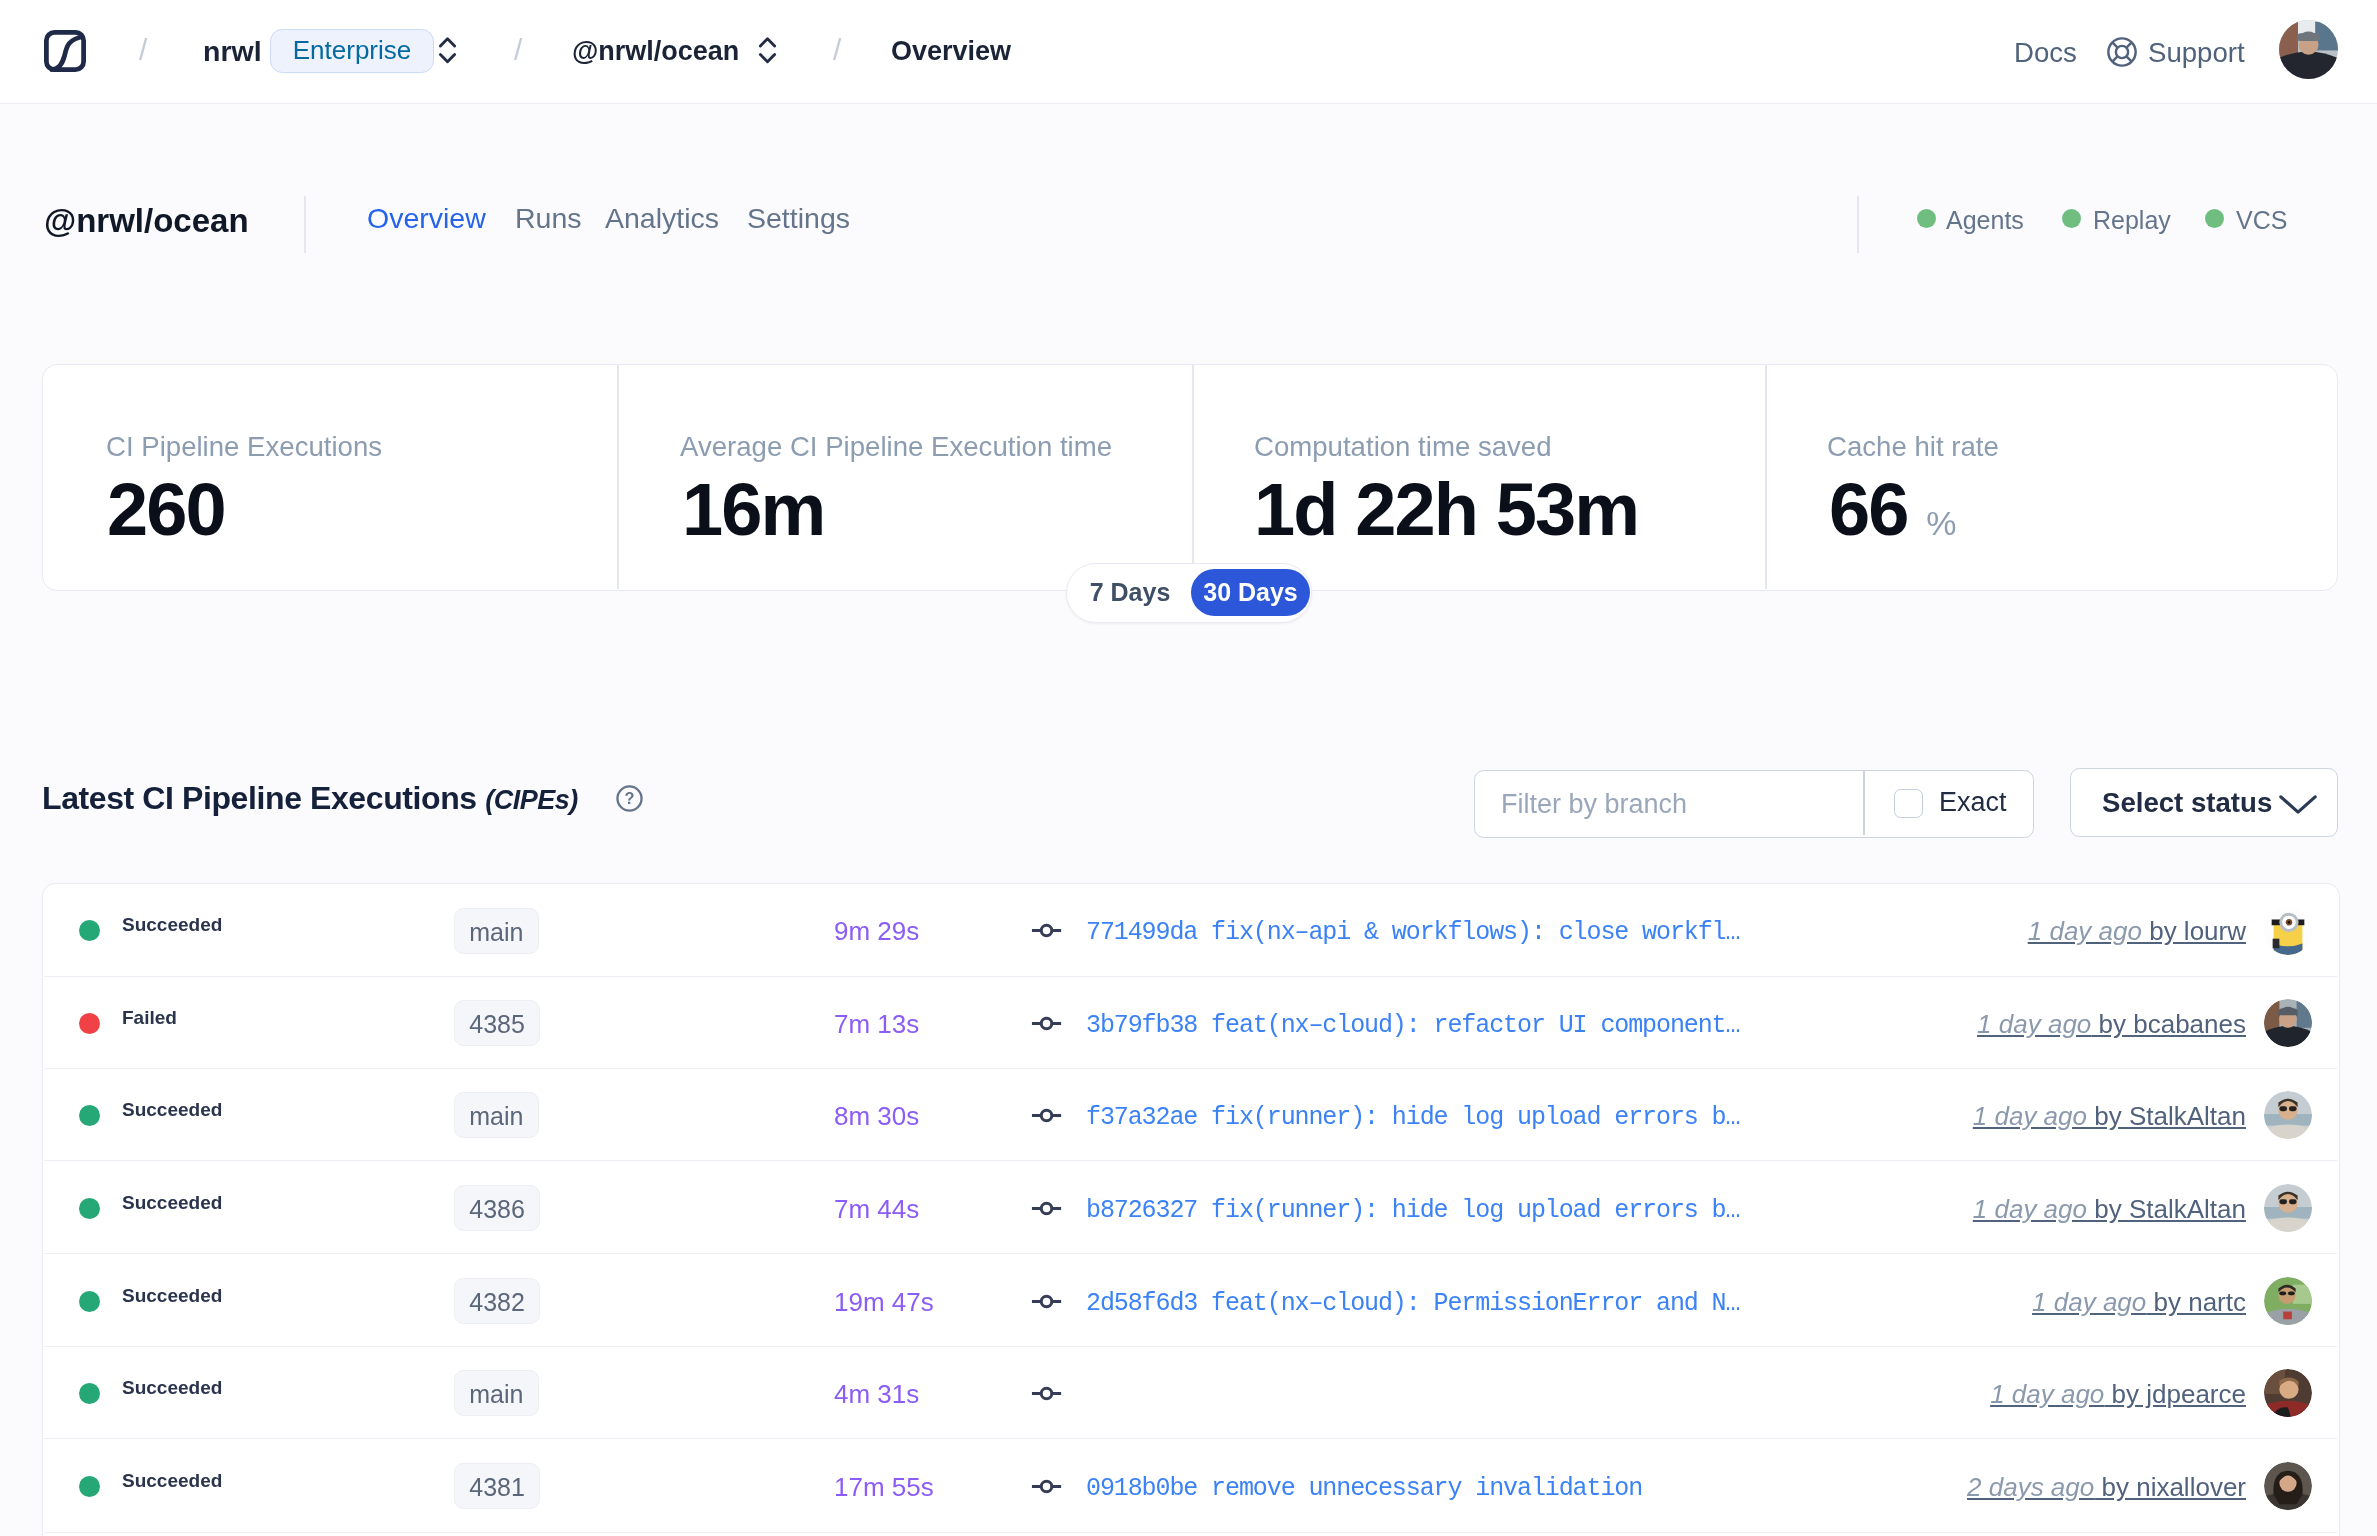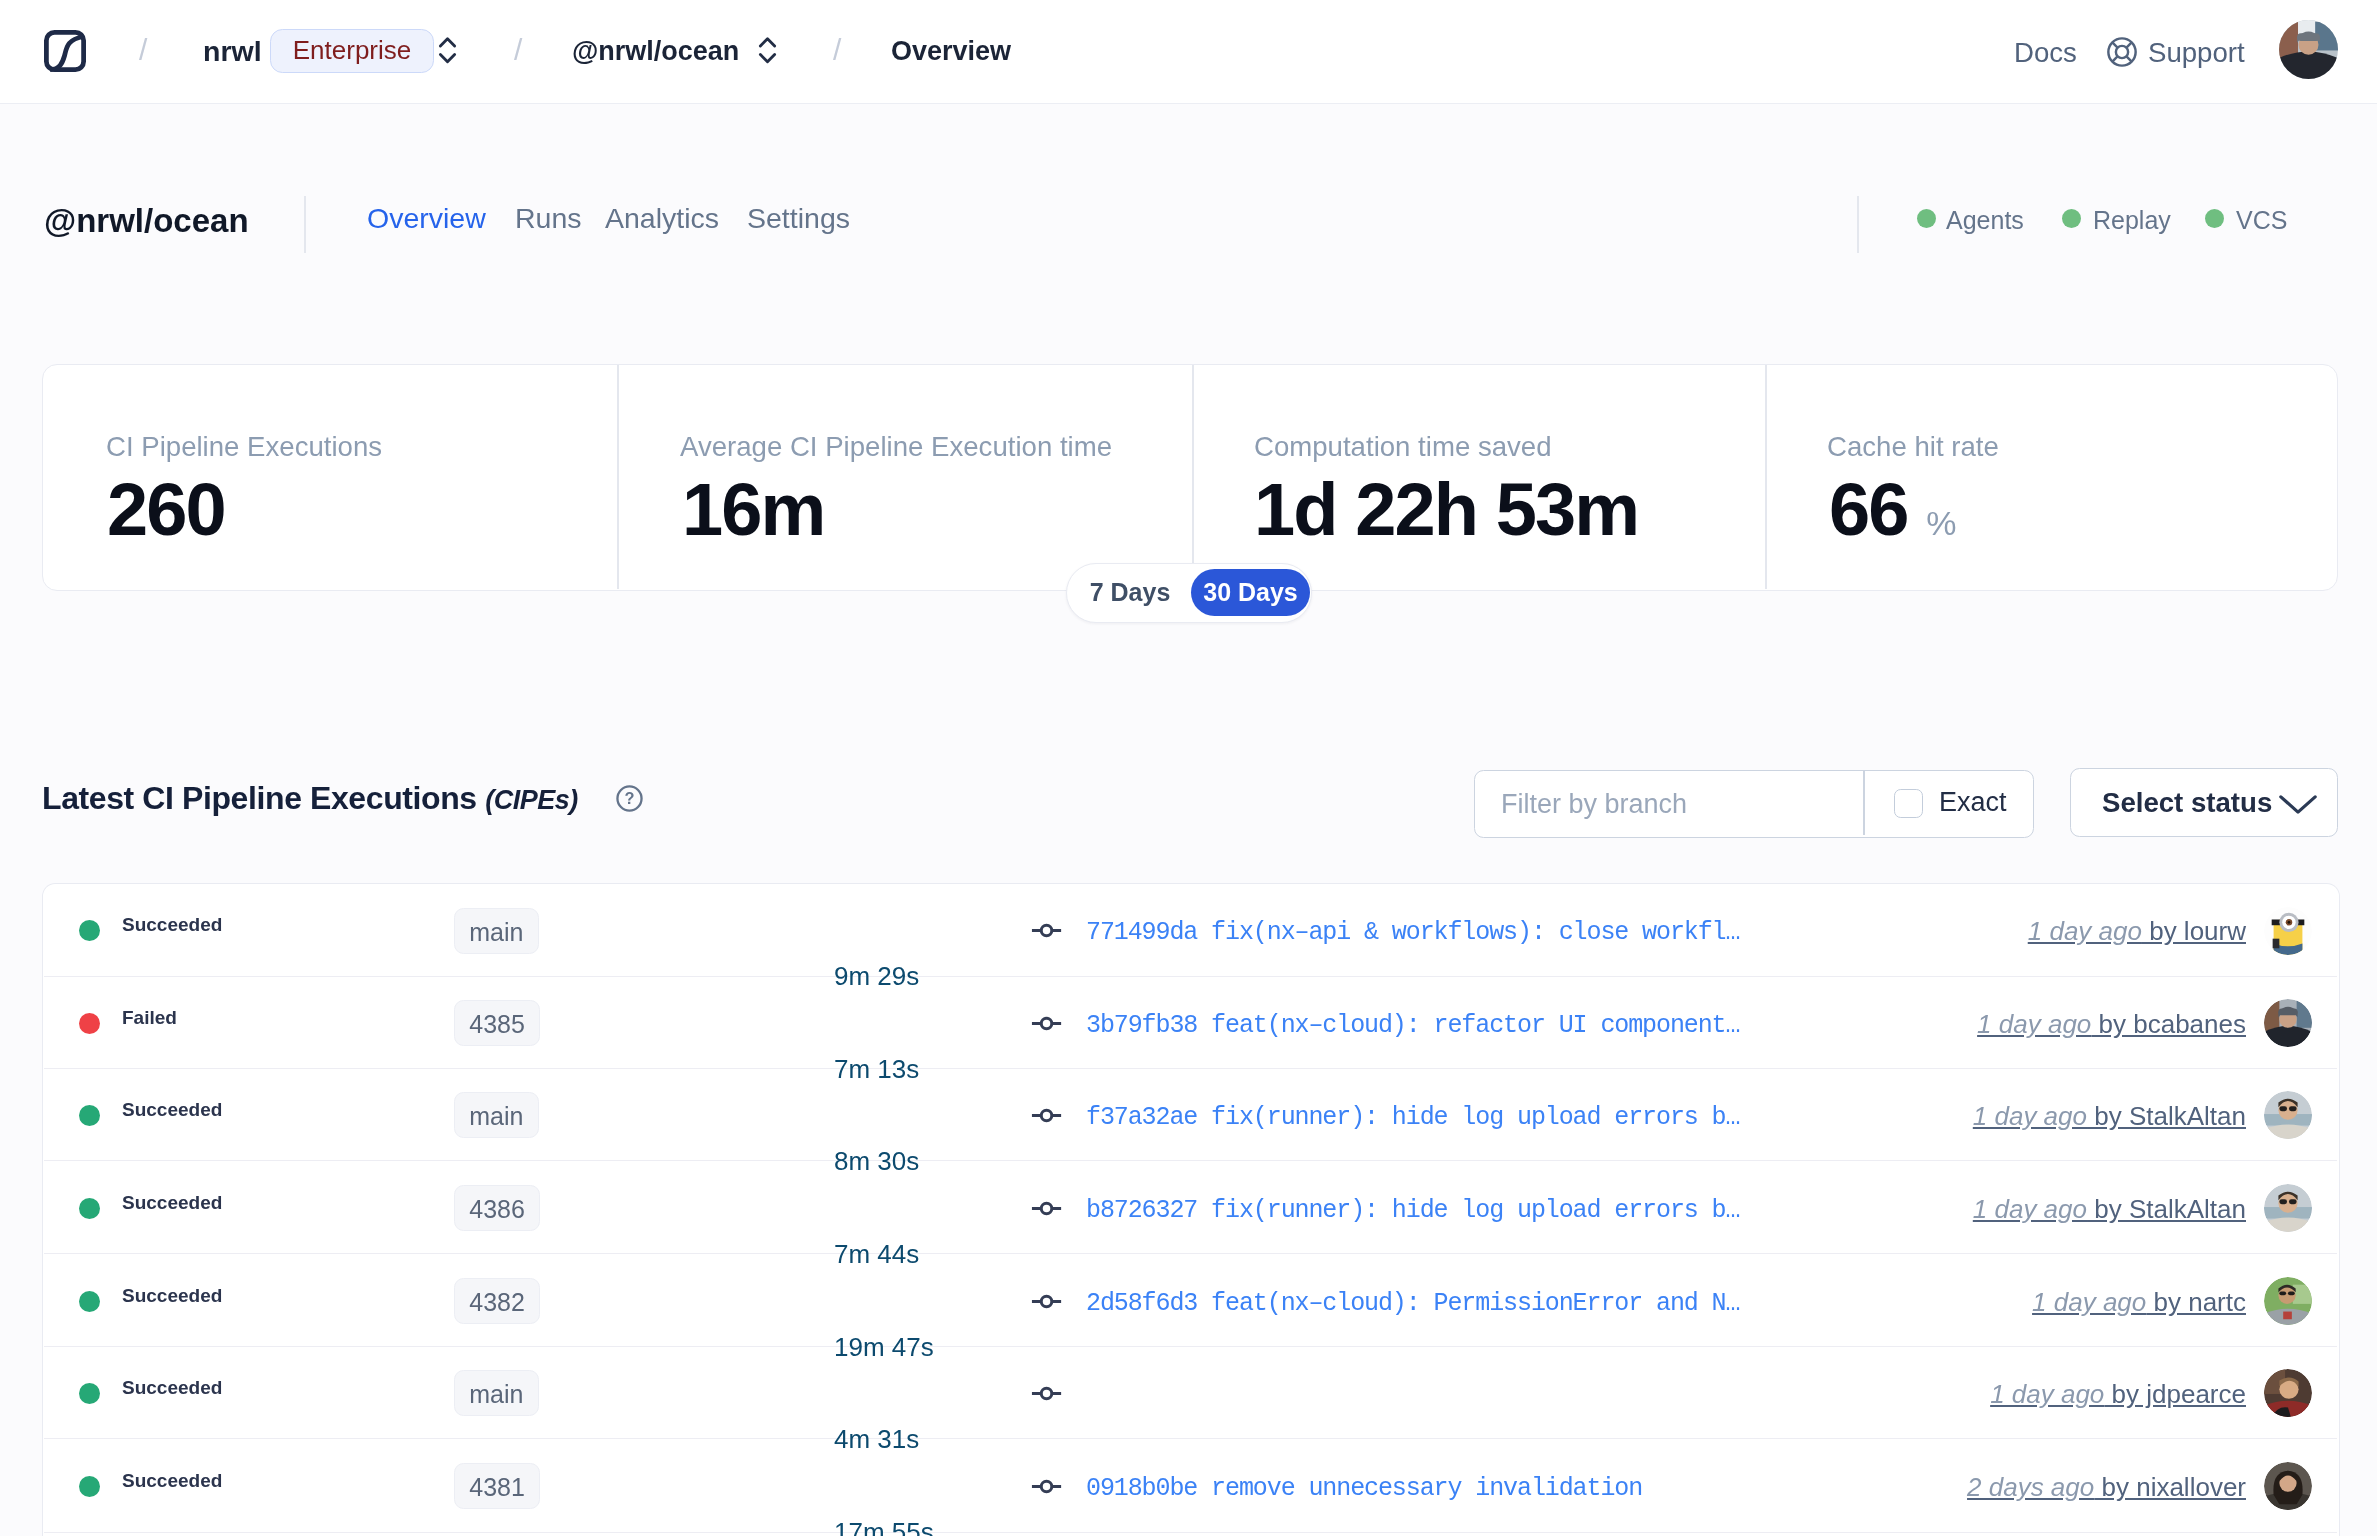--- a/index.html
+++ b/index.html
@@ -2,21 +2,21 @@
 <html style="font-size:15px"><head>
 <meta charset="utf-8">
 <style>
   * { margin:0; padding:0; box-sizing:border-box; }
   html,body { width:2378px; height:1537px; overflow:hidden; background:#fbfbfd; font-family:"Liberation Sans", sans-serif; }
   .abs { position:absolute; }
   
   #header { position:absolute; left:0; top:0; width:2378px; height:104px; background:#ffffff; border-bottom:1.9px solid #eceef4; }
   .crumbsep { color:#c5ccd9; font-size:30px; font-weight:400; }
   .bold { font-weight:700; color:#1b2437; }
-  #ent-badge { position:absolute; left:270px; top:28.5px; width:164px; height:44px; background:#eef2fd; border:1.9px solid #ccd9f9; border-radius:12.4px; color:#7f1d1d; font-size:26px; font-weight:500; text-align:center; line-height:40px; }
+  #ent-badge { position:absolute; left:270px; top:28.5px; width:164px; height:44px; background:#eef2fd; border:1.9px solid #ccd9f9; border-radius:12.4px; color:#0369a1; font-size:26px; font-weight:500; text-align:center; line-height:40px; }
   .hdr-link { color:#51627c; font-size:27.6px; font-weight:500; }
   
   .vdiv { position:absolute; width:1.9px; background:#e4e7ee; }
   .tab { position:absolute; top:202px; font-size:28.5px; font-weight:500; color:#64748b; }
   .tab.active { color:#2563eb; }
   .statusdot { position:absolute; width:19px; height:19px; border-radius:50%; background:#6fbe80; }
   .statuslbl { position:absolute; top:206px; font-size:25px; color:#64748b; }
   
   #statcard { position:absolute; left:42px; top:364px; width:2296px; height:227px; background:#ffffff; border:1.9px solid #e9ebf2; border-radius:15px; }
   .cardlabel { position:absolute; top:417px; font-size:27.6px; font-weight:500; color:#8c9cb1;margin-top:14px; }
@@ -39,21 +39,21 @@
   #selectstatus .lbl { position:absolute; left:31px; top:18px; font-size:27.6px; font-weight:700; color:#222d45; }
   
   #table { position:absolute; left:42px; top:883px; width:2298px; height:654px; background:#ffffff; border:1.9px solid #e9ebf2; border-radius:13.3px 13.3px 0 0; border-bottom:none; }
   .trow { position:absolute; left:0; width:2293px; border-bottom:1.9px solid #ededf3; }
   .rdot { position:absolute; left:35px; width:21px; height:21px; border-radius:50%; }
   .rdot.ok { background:#26a876; }
   .rdot.bad { background:#ef4146; }
   .rstatus { position:absolute; left:78px; font-size:19px; font-weight:700; color:#2b344d; }
   .rbadge { position:absolute; left:410px; height:46px; background:#f5f6f9; border:1px solid #eceef4; border-radius:9.5px; font-size:25px; color:#5a6679; text-align:center; }
   .rbadge span { display:block; padding:8.6px 14.3px 0 14.3px; }
-  .rdur { position:absolute; left:790px; font-size:26px; color:#0c4a6e;margin-top:45px; }
+  .rdur { position:absolute; left:790px; font-size:26px; color:#8b5cf6; }
   .rcommit { position:absolute; left:1042px; font-family:"Liberation Mono", monospace; font-size:25px; letter-spacing:-1.1px; color:#3b82f6; }
   .rago { position:absolute; right:91px; font-size:26px; color:#51627d; text-align:right;text-decoration:underline; }
   .rago .ago { font-style:italic; color:#8b99ad; }
   .ravatar { position:absolute; left:2220px; width:48px; height:48px; border-radius:50%; overflow:hidden; }
 </style>
 </head>
 <body>
 
 <div id="header">
   <svg class="abs" style="left:44px;top:29.5px" width="42" height="42" viewBox="0 0 44 44" fill="none">

